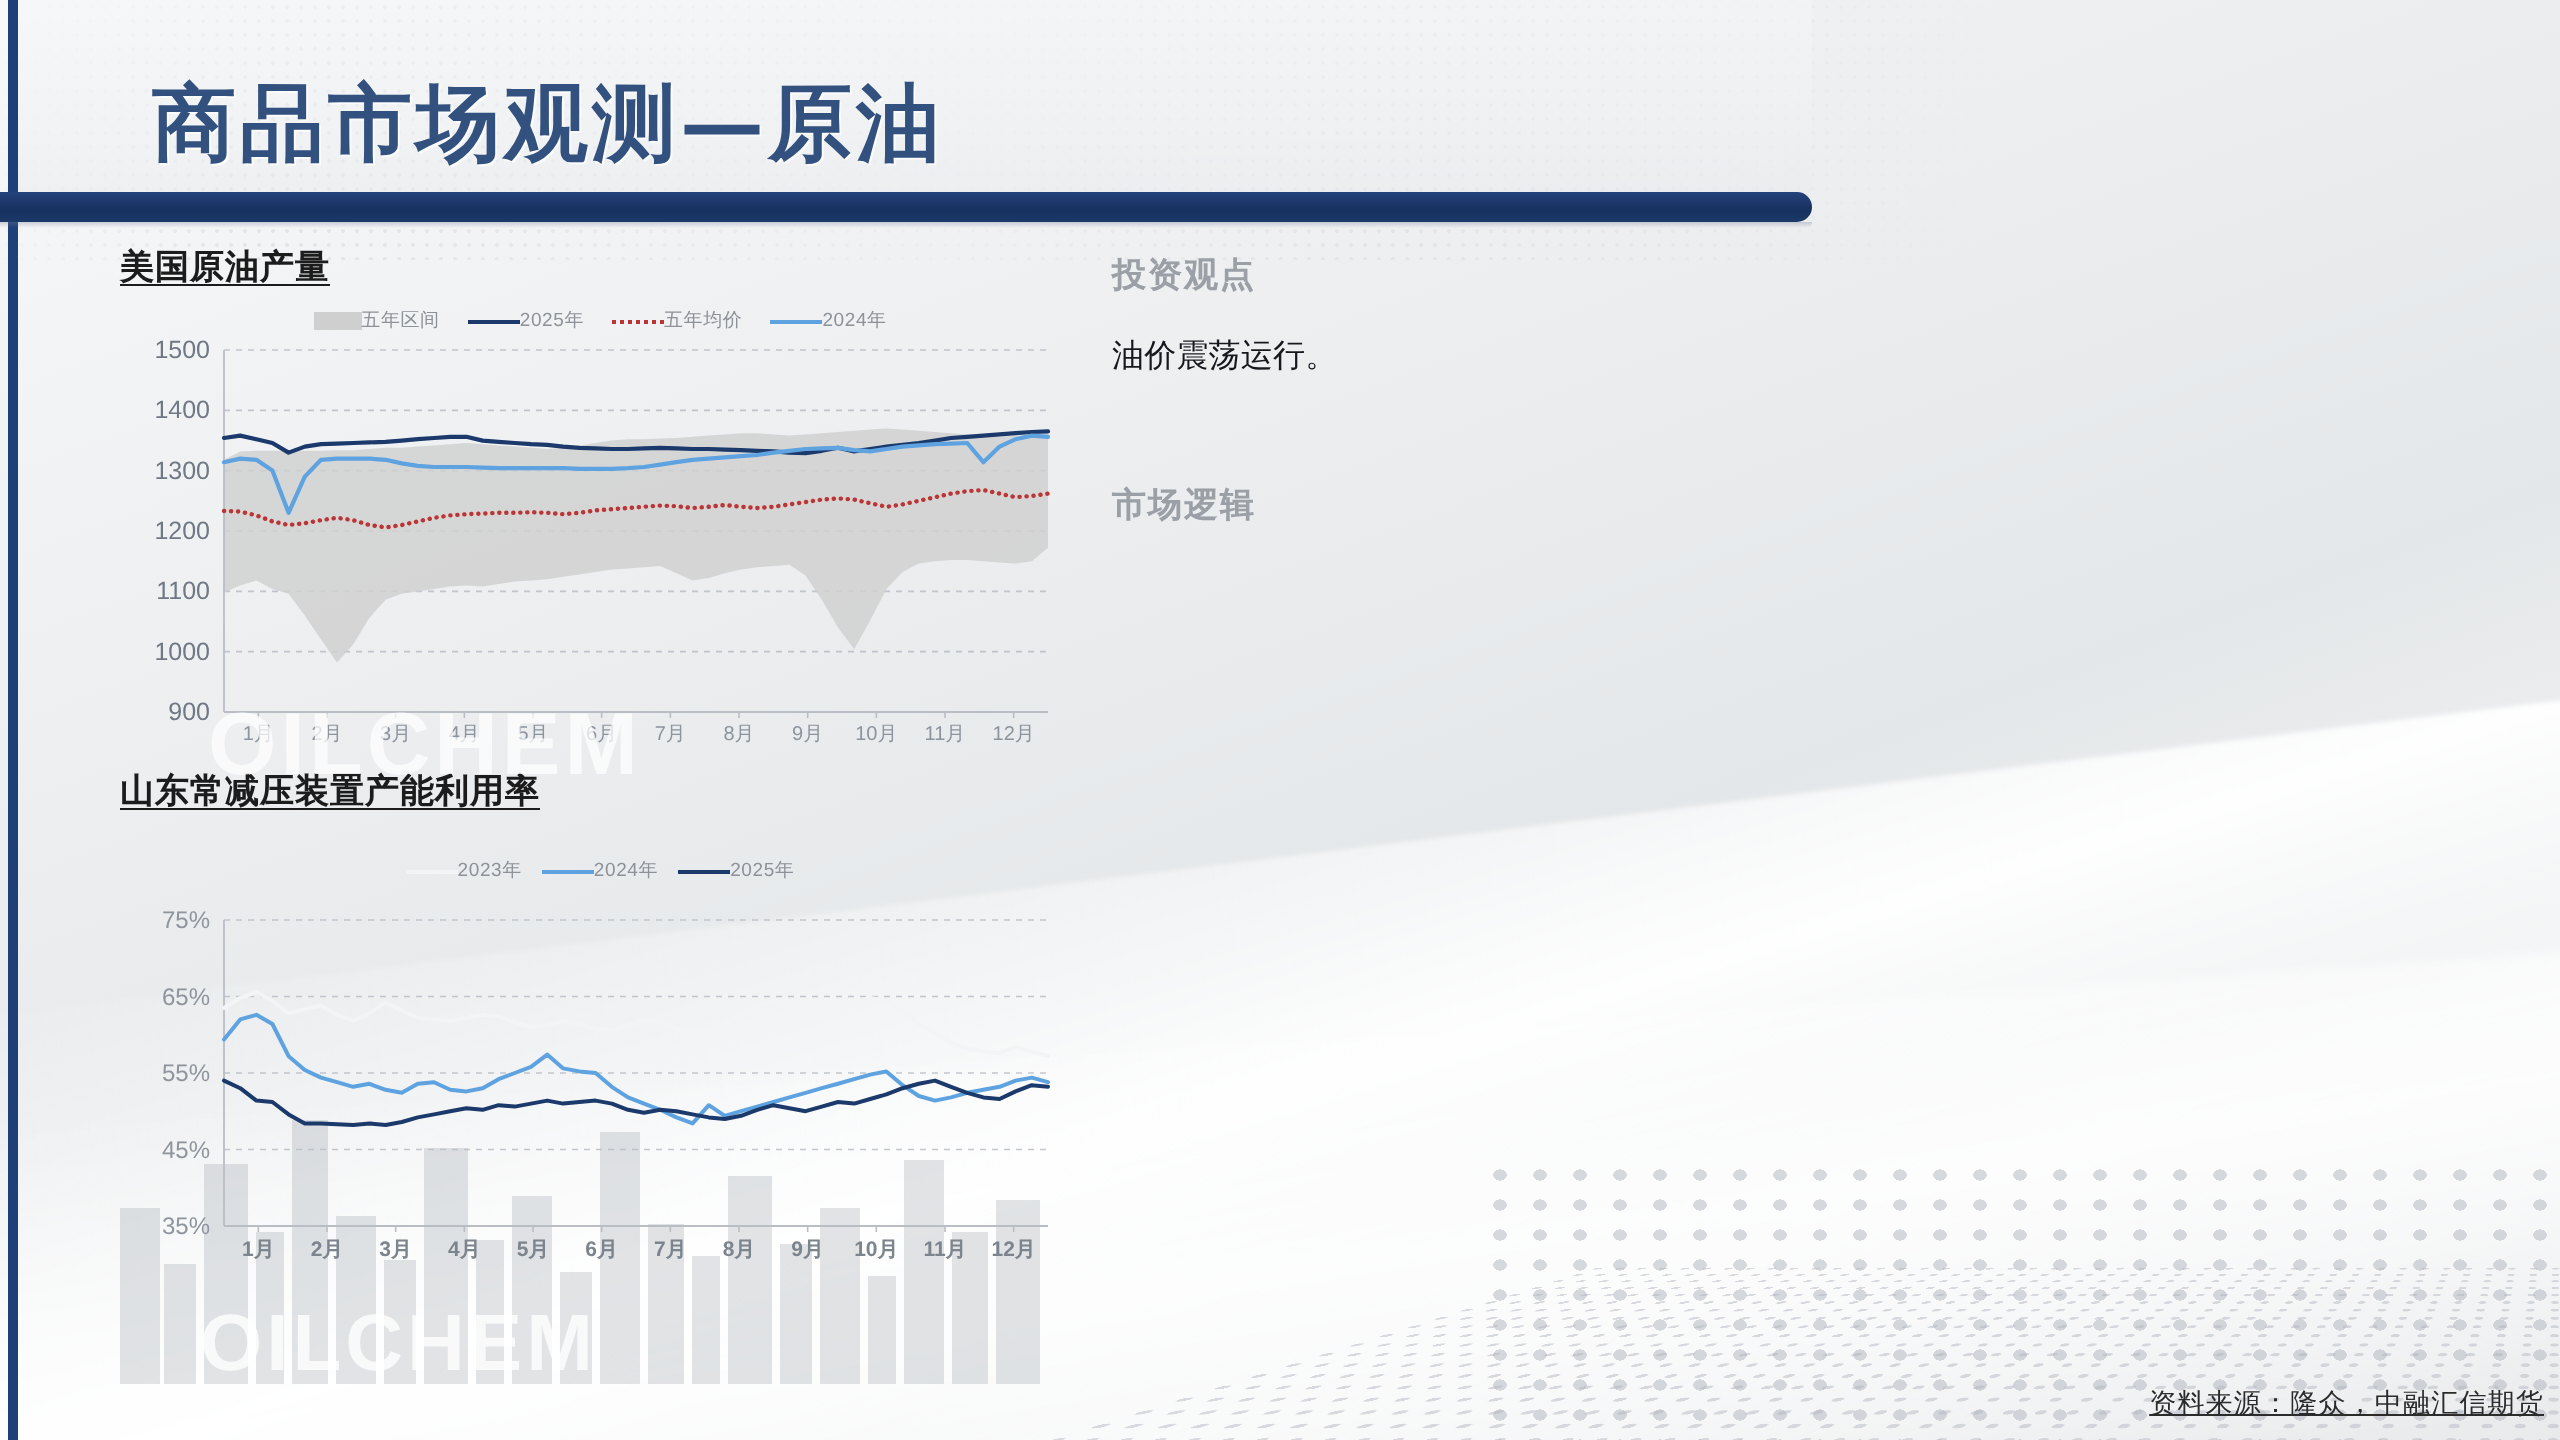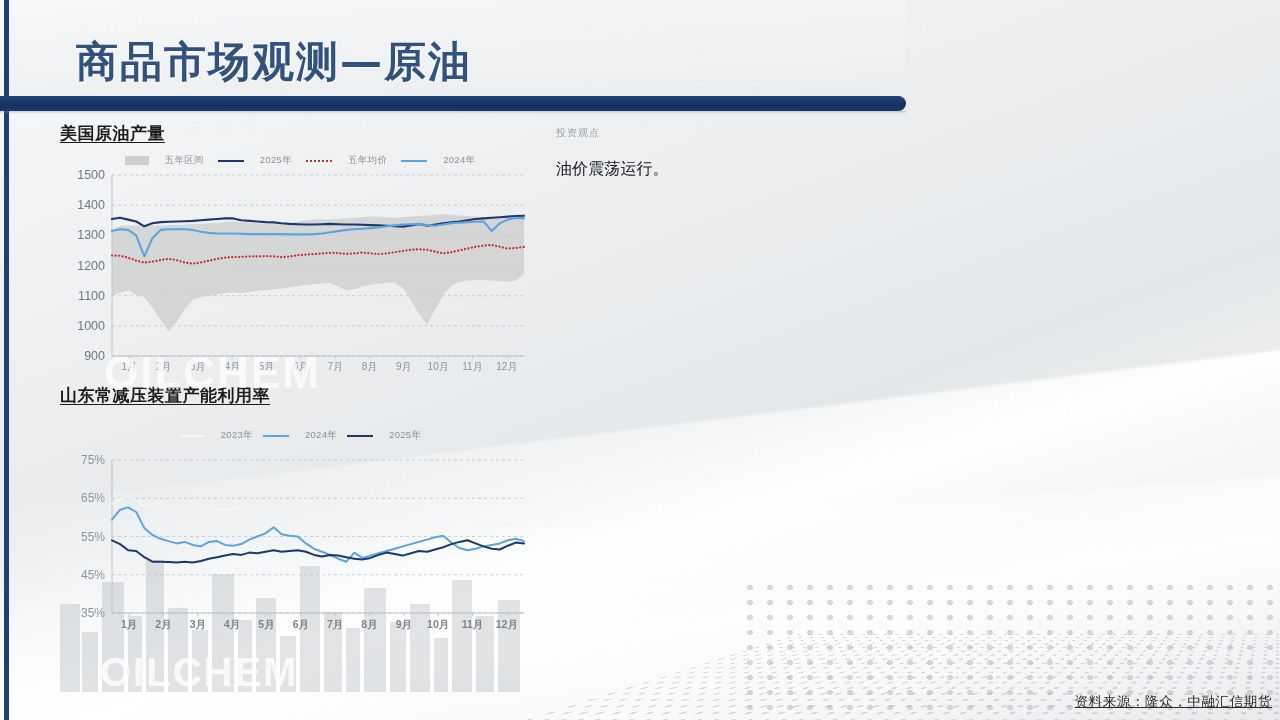--- a/index.html
+++ b/index.html
@@ -91,30 +91,30 @@
     font-size:17px;
     color:#1c1c1c;
     text-decoration:underline;
     text-underline-offset:3px;
     letter-spacing:.5px;
   }
   .legend{
     display:flex;justify-content:center;align-items:center;gap:14px;
     margin-top:9px;font-size:9.5px;color:#8d9298;letter-spacing:.3px;
   }
-  .lg-item{display:flex;align-items:center;gap:16px;white-space:nowrap;}
+  .lg-item{display:flex;align-items:center;gap:0;white-space:nowrap;}
   .lg-swatch{display:inline-block;width:24px;height:9px;}
   .lg-line{display:inline-block;width:26px;height:0;border-top-width:2.4px;border-top-style:solid;}
   .lg-dot{display:inline-block;width:26px;height:0;border-top:2.2px dotted #bb3535;}
   .chart-box{position:relative;}
   .chart-svg{display:block;}
   
   .right-col{position:absolute;left:556px;top:126px;width:700px;}
   .sec-head{
-    font-size:10px;font-weight:400;color:#9aa0a6;letter-spacing:1px;
+    font-size:17px;font-weight:700;color:#9aa0a6;letter-spacing:1px;
     font-family:"DejaVu Sans","Liberation Sans",sans-serif;
   }
   .sec-body{
     margin-top:13px;
     font-family:"DejaVu Sans","Liberation Sans",sans-serif;
     font-size:16px;
     line-height:31px;
     color:#15181c;
     text-align:justify;
     letter-spacing:.1px;
@@ -325,20 +325,21 @@
 
   <div class="right-col">
 
     <div class="sec-head">投资观点</div>
     <div class="sec-body">
       <p>油价震荡运行。</p>
     </div>
 
     <div class="gap-a"></div>
 
+    <div class="sec-head">市场逻辑</div>
     <div class="sec-body">
     </div>
 
     <div class="gap-c"></div>
 
   </div>
 
   <div class="source">资料来源：隆众，中融汇信期货</div>
 </div>
 

